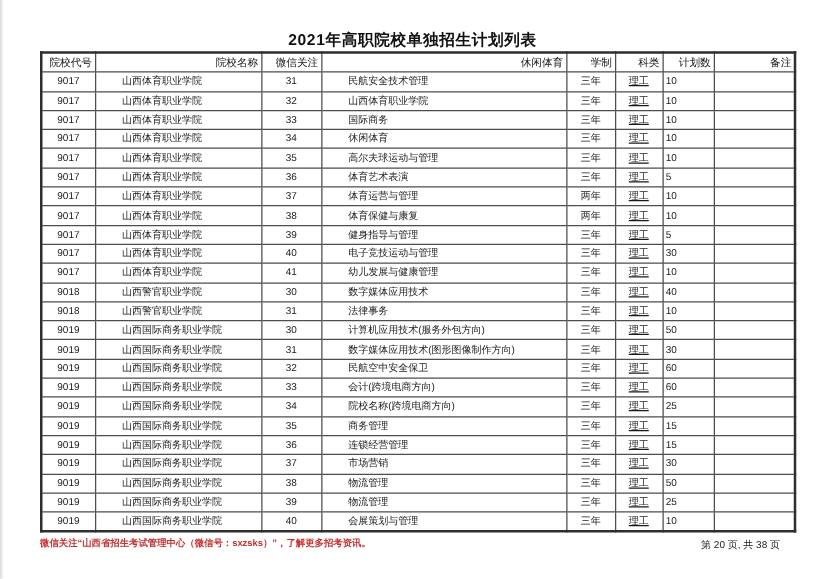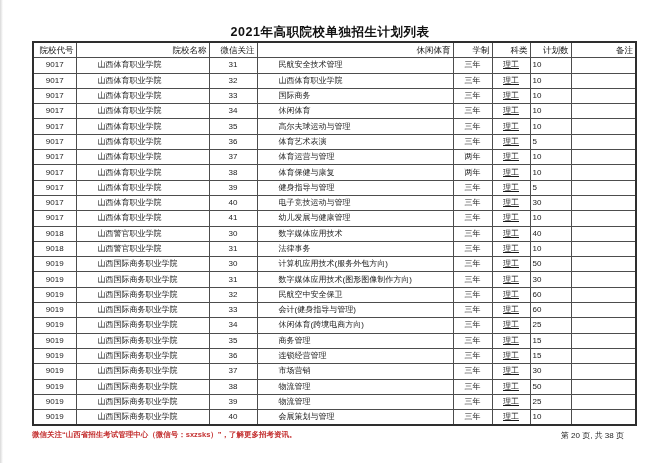--- a/index.html
+++ b/index.html
@@ -249,31 +249,31 @@
         <td class="a-left">民航空中安全保卫</td>
         <td class="a-center">三年</td>
         <td class="a-center u-line">理工</td>
         <td class="a-right">60</td>
         <td class="a-center"></td>
       </tr>
       <tr>
         <td class="a-center">9019</td>
         <td class="a-left">山西国际商务职业学院</td>
         <td class="a-center">33</td>
-        <td class="a-left">会计(健身指导与管理)</td>
+        <td class="a-left">会计(跨境电商方向)</td>
         <td class="a-center">三年</td>
         <td class="a-center u-line">理工</td>
         <td class="a-right">60</td>
         <td class="a-center"></td>
       </tr>
       <tr>
         <td class="a-center">9019</td>
         <td class="a-left">山西国际商务职业学院</td>
         <td class="a-center">34</td>
-        <td class="a-left">休闲体育(跨境电商方向)</td>
+        <td class="a-left">院校名称(跨境电商方向)</td>
         <td class="a-center">三年</td>
         <td class="a-center u-line">理工</td>
         <td class="a-right">25</td>
         <td class="a-center"></td>
       </tr>
       <tr>
         <td class="a-center">9019</td>
         <td class="a-left">山西国际商务职业学院</td>
         <td class="a-center">35</td>
         <td class="a-left">商务管理</td>

